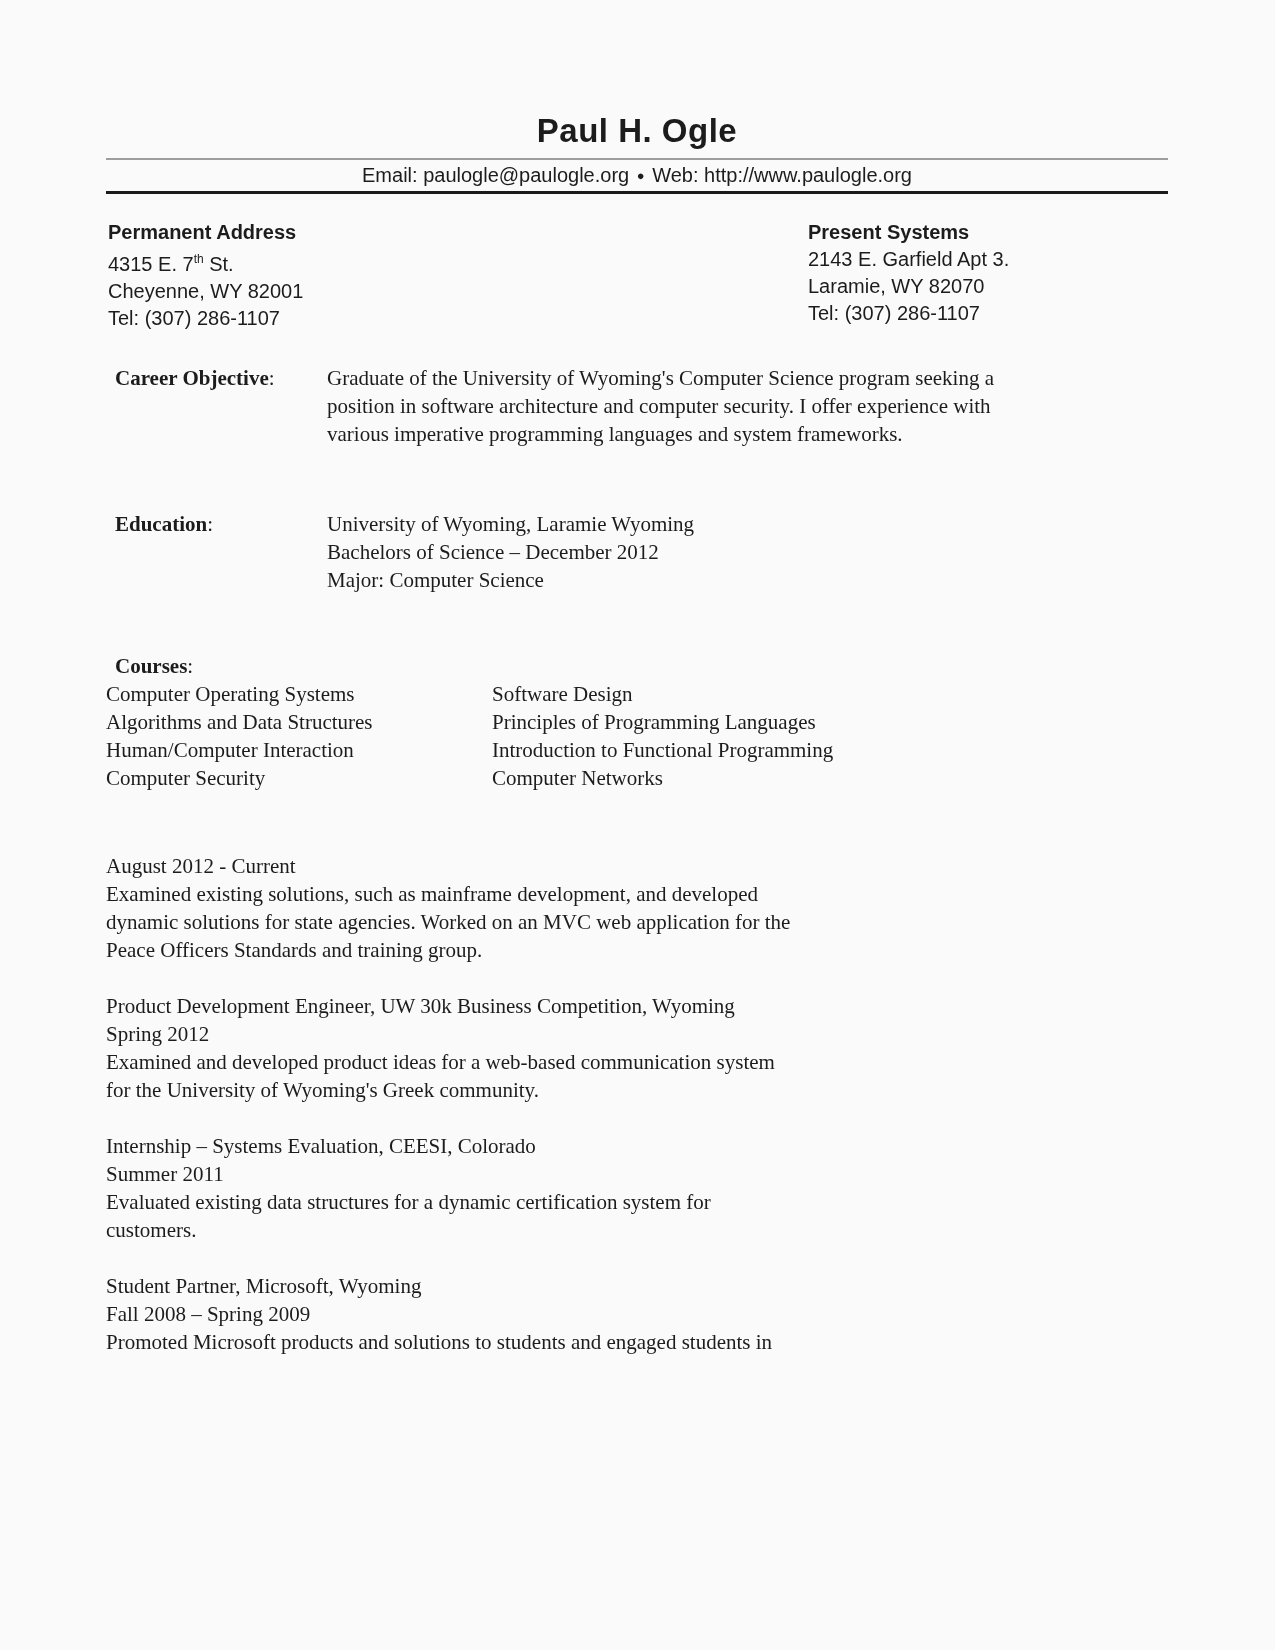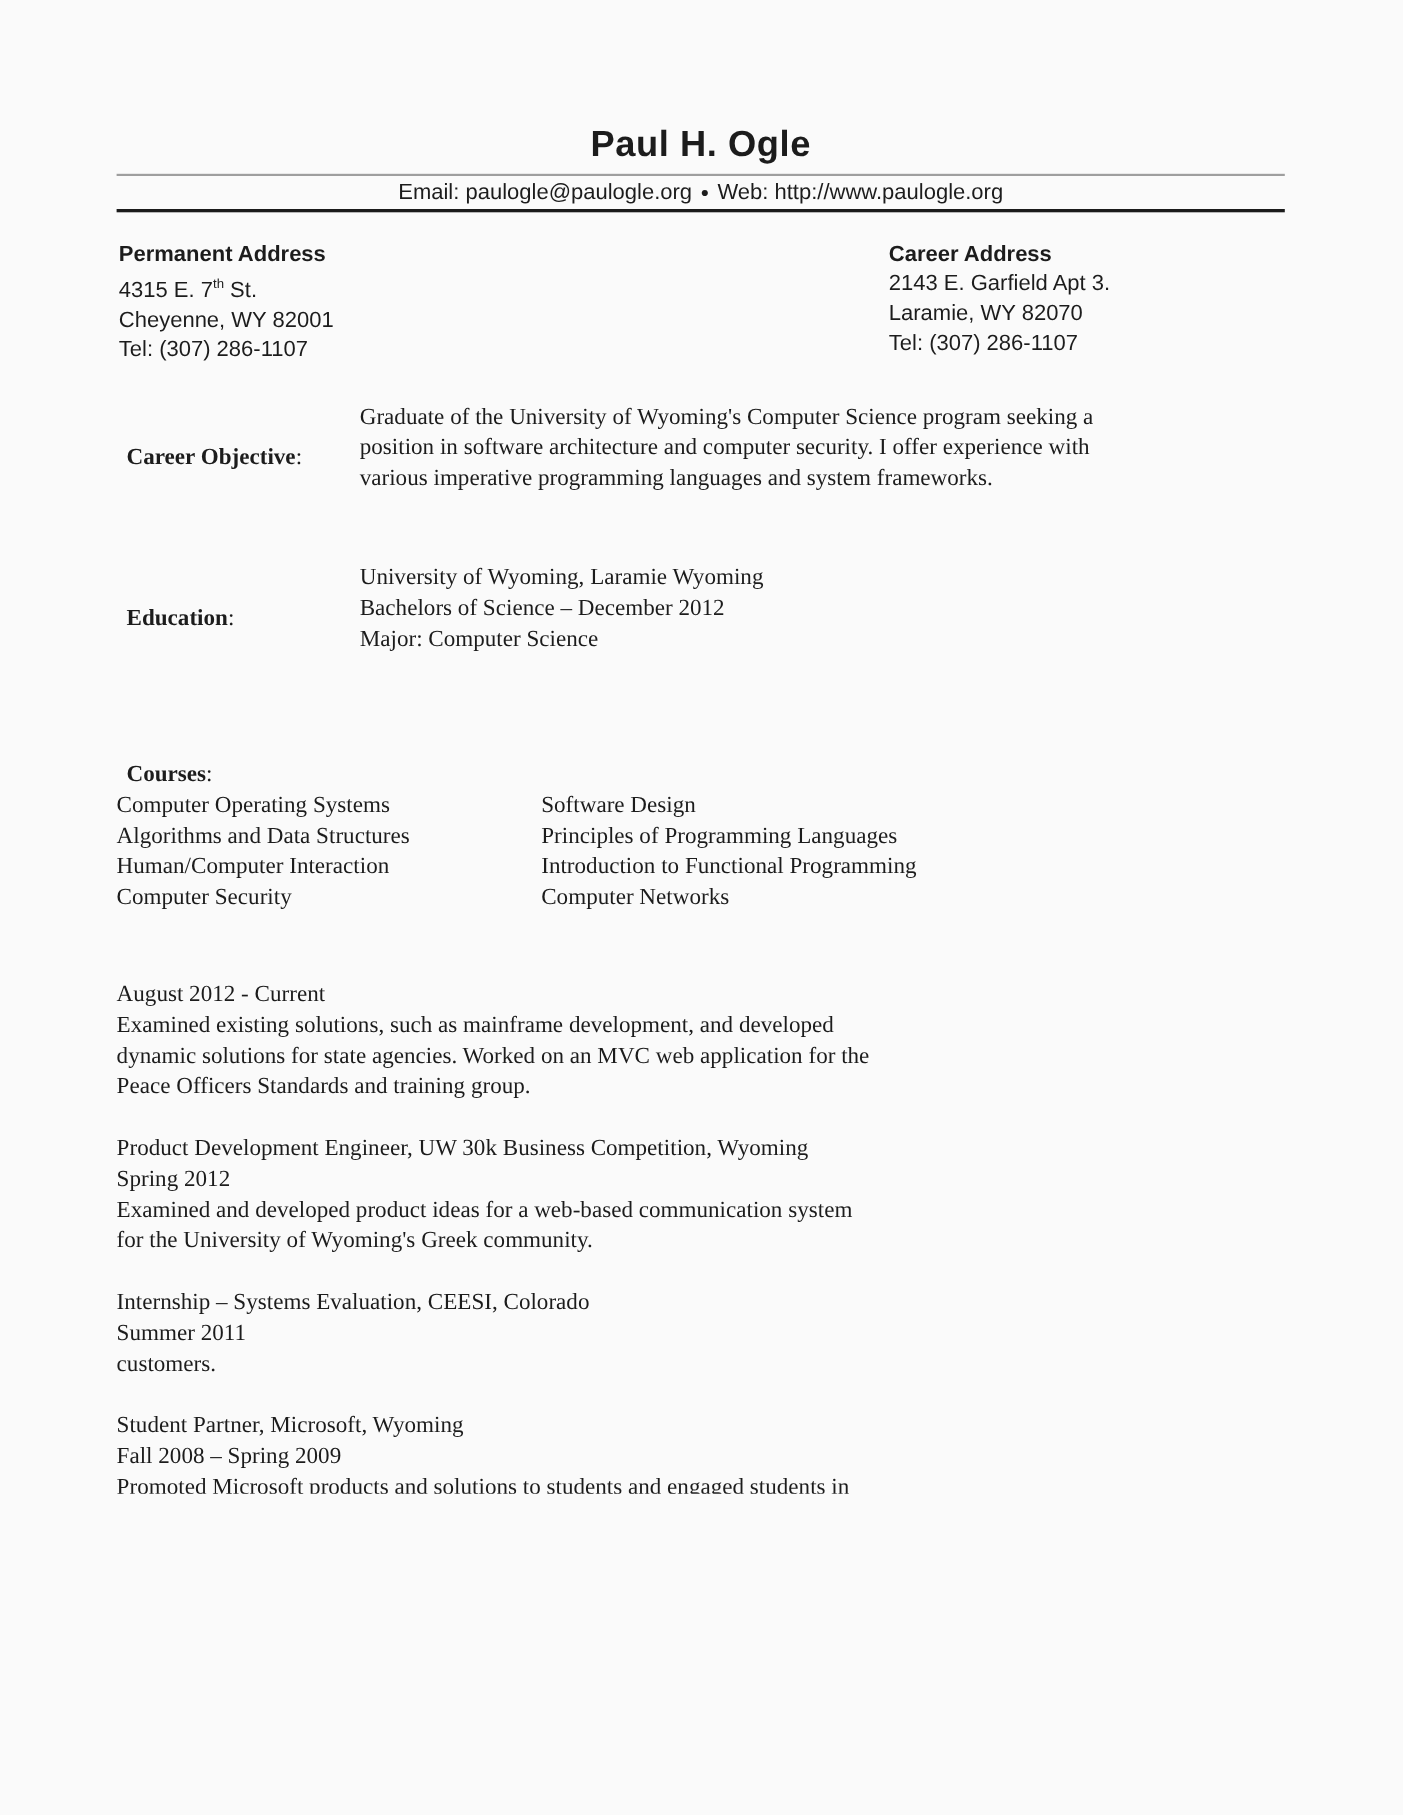--- a/index.html
+++ b/index.html
@@ -31,21 +31,21 @@
   .addr-left { width: 702px; padding-left: 2px; }
   .addr-right { flex: 1; }
   .addr-heading { font-weight: bold; }
   .addr-line sup { font-size: 12px; }
   
   .section { display: flex; font-size: 21px; line-height: 28px; }
   .sec-career { margin-top: 32px; }
   .sec-education { margin-top: 62px; }
   .sec-courses { margin-top: 58px; flex-direction: column; }
   .sec-work { margin-top: 60px; }
-  .section-label { width: 221px; flex-shrink: 0; padding-left: 9px; font-weight: bold; margin-top: 37px; }
+  .section-label { width: 221px; flex-shrink: 0; padding-left: 9px; font-weight: bold; }
   .section-label .colon { font-weight: normal; }
   .section-content { flex: 1; max-width: 790px; }
   .courses-grid { display: grid; grid-template-columns: 386px auto; }
   .job + .job { margin-top: 28px; }
 </style>
 </head>
 <body>
 
 <div class="page">
 
@@ -63,21 +63,21 @@
   </div>
 
   <div class="addresses">
     <div class="addr-left">
       <div class="addr-heading">Permanent Address</div>
       <div class="addr-line"><span>4315 E. 7</span><sup>th</sup><span> St.</span></div>
       <div class="addr-line">Cheyenne, WY 82001</div>
       <div class="addr-line">Tel: (307) 286-1107</div>
     </div>
     <div class="addr-right">
-      <div class="addr-heading">Career Address</div>
+      <div class="addr-heading">Present Systems</div>
       <div class="addr-line">2143 E. Garfield Apt 3.</div>
       <div class="addr-line">Laramie, WY 82070</div>
       <div class="addr-line">Tel: (307) 286-1107</div>
     </div>
   </div>
 
   <div class="section sec-career">
     <div class="section-label"><span>Career Objective</span><span class="colon">:</span></div>
     <div class="section-content">
       <div>Graduate of the University of Wyoming's Computer Science program seeking a</div>
@@ -124,20 +124,21 @@
       <div class="job">
         <div>Product Development Engineer, UW 30k Business Competition, Wyoming</div>
         <div>Spring 2012</div>
         <div>Examined and developed product ideas for a web-based communication system</div>
         <div>for the University of Wyoming's Greek community.</div>
       </div>
 
       <div class="job">
         <div>Internship – Systems Evaluation, CEESI, Colorado</div>
         <div>Summer 2011</div>
+        <div>Evaluated existing data structures for a dynamic certification system for</div>
         <div>customers.</div>
       </div>
 
       <div class="job">
         <div>Student Partner, Microsoft, Wyoming</div>
         <div>Fall 2008 – Spring 2009</div>
         <div>Promoted Microsoft products and solutions to students and engaged students in</div>
         <div>the latest Microsoft and other industry technologies.</div>
       </div>
 

